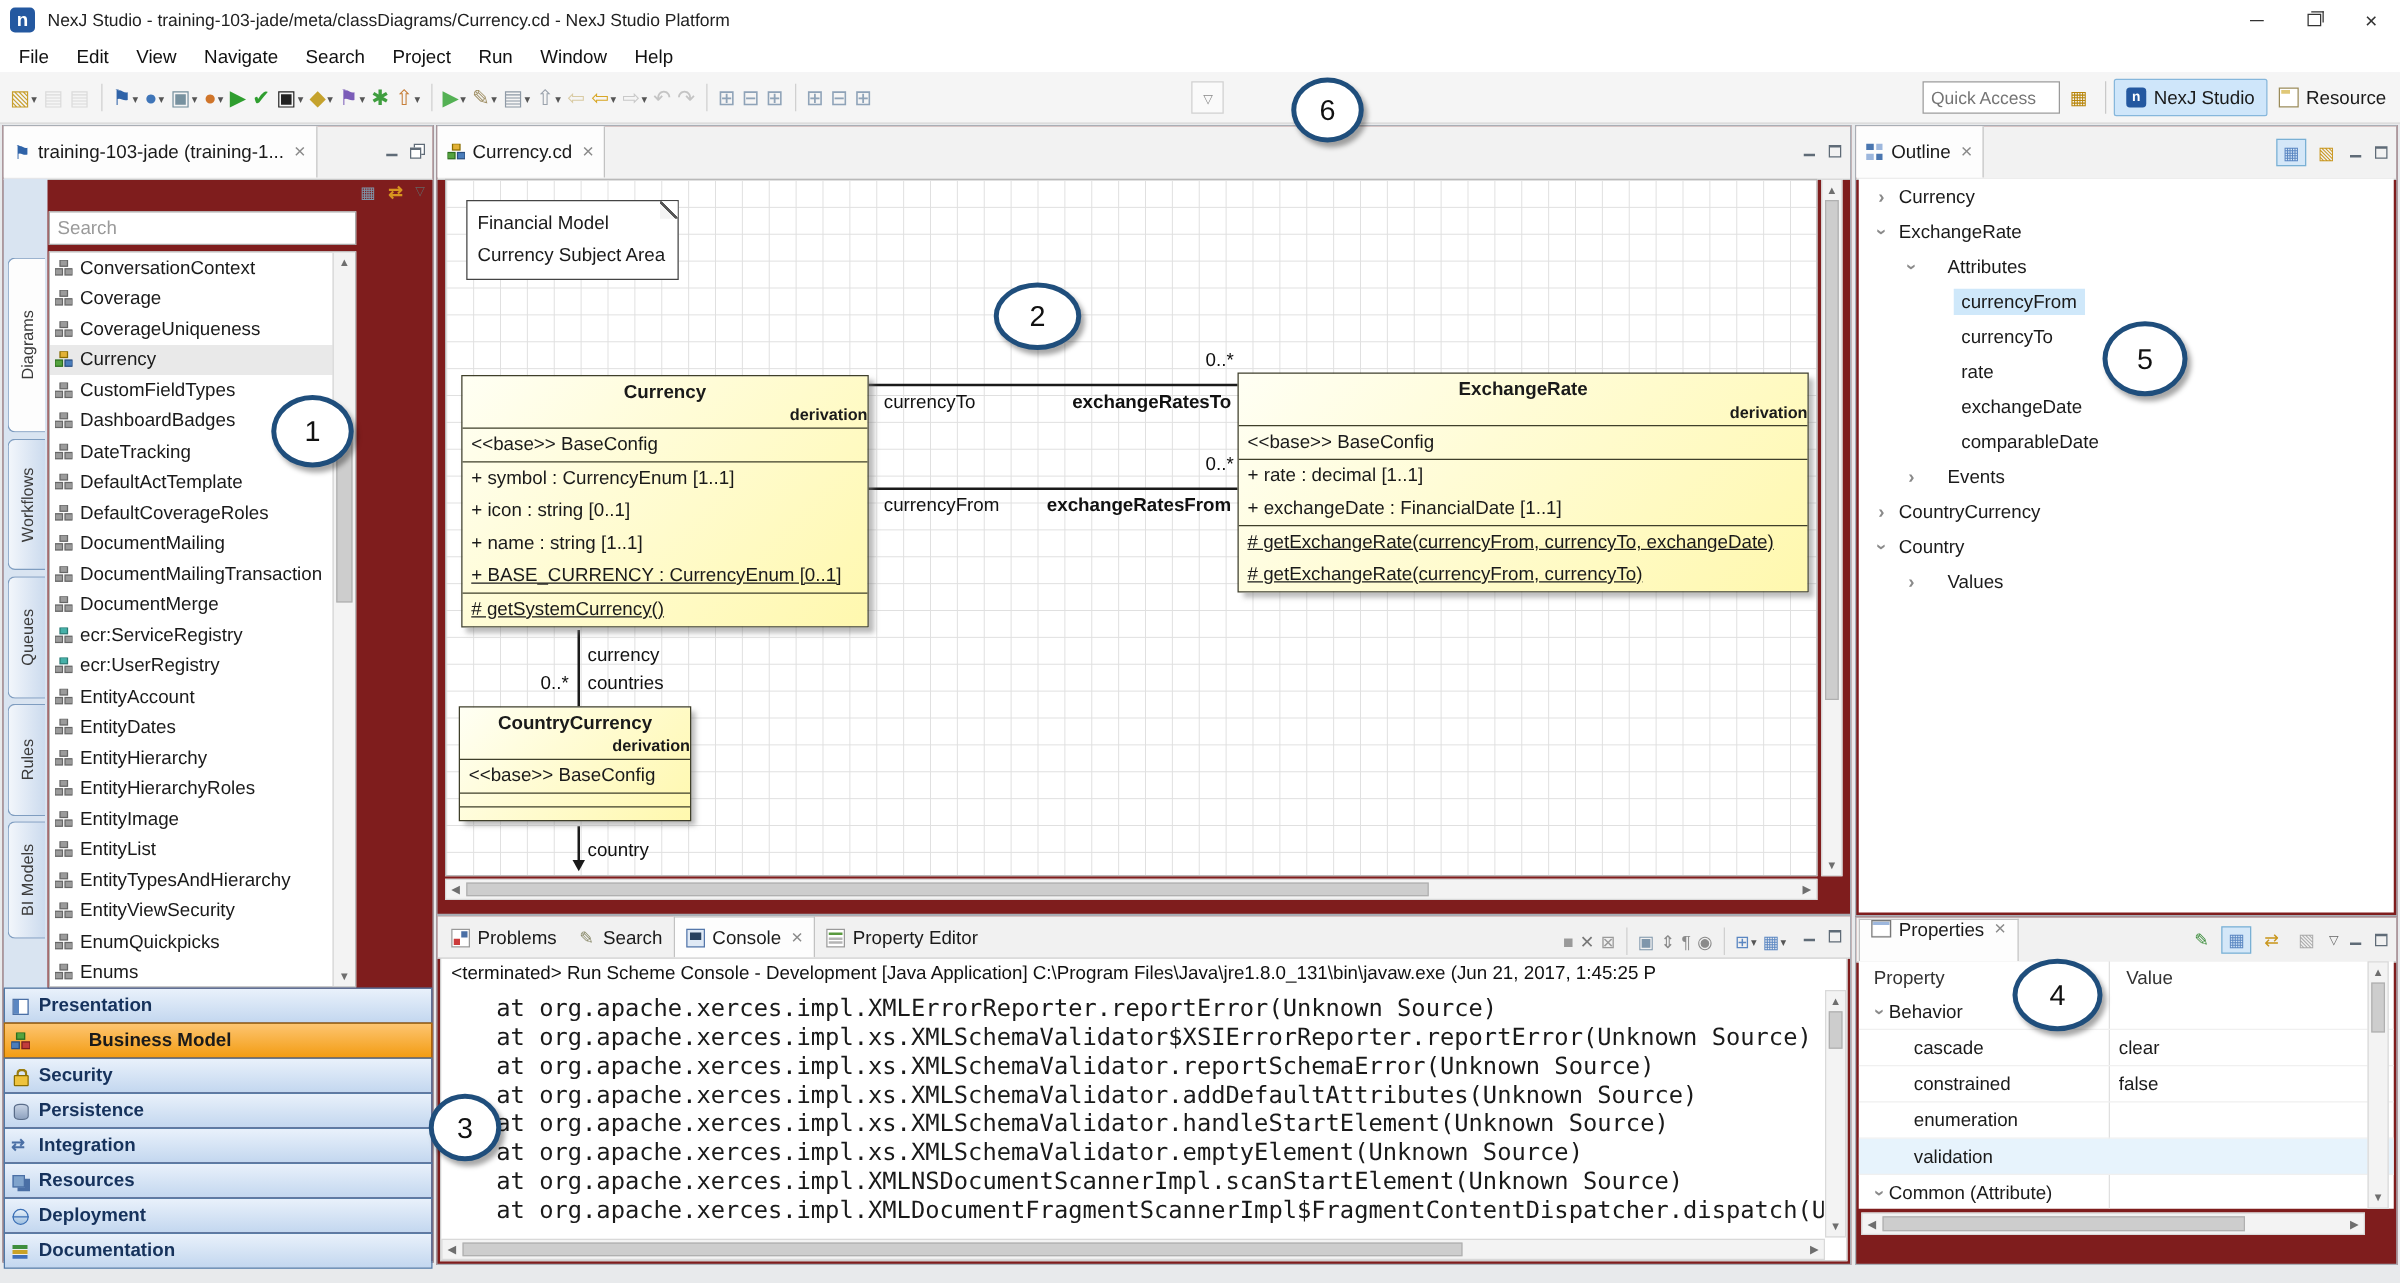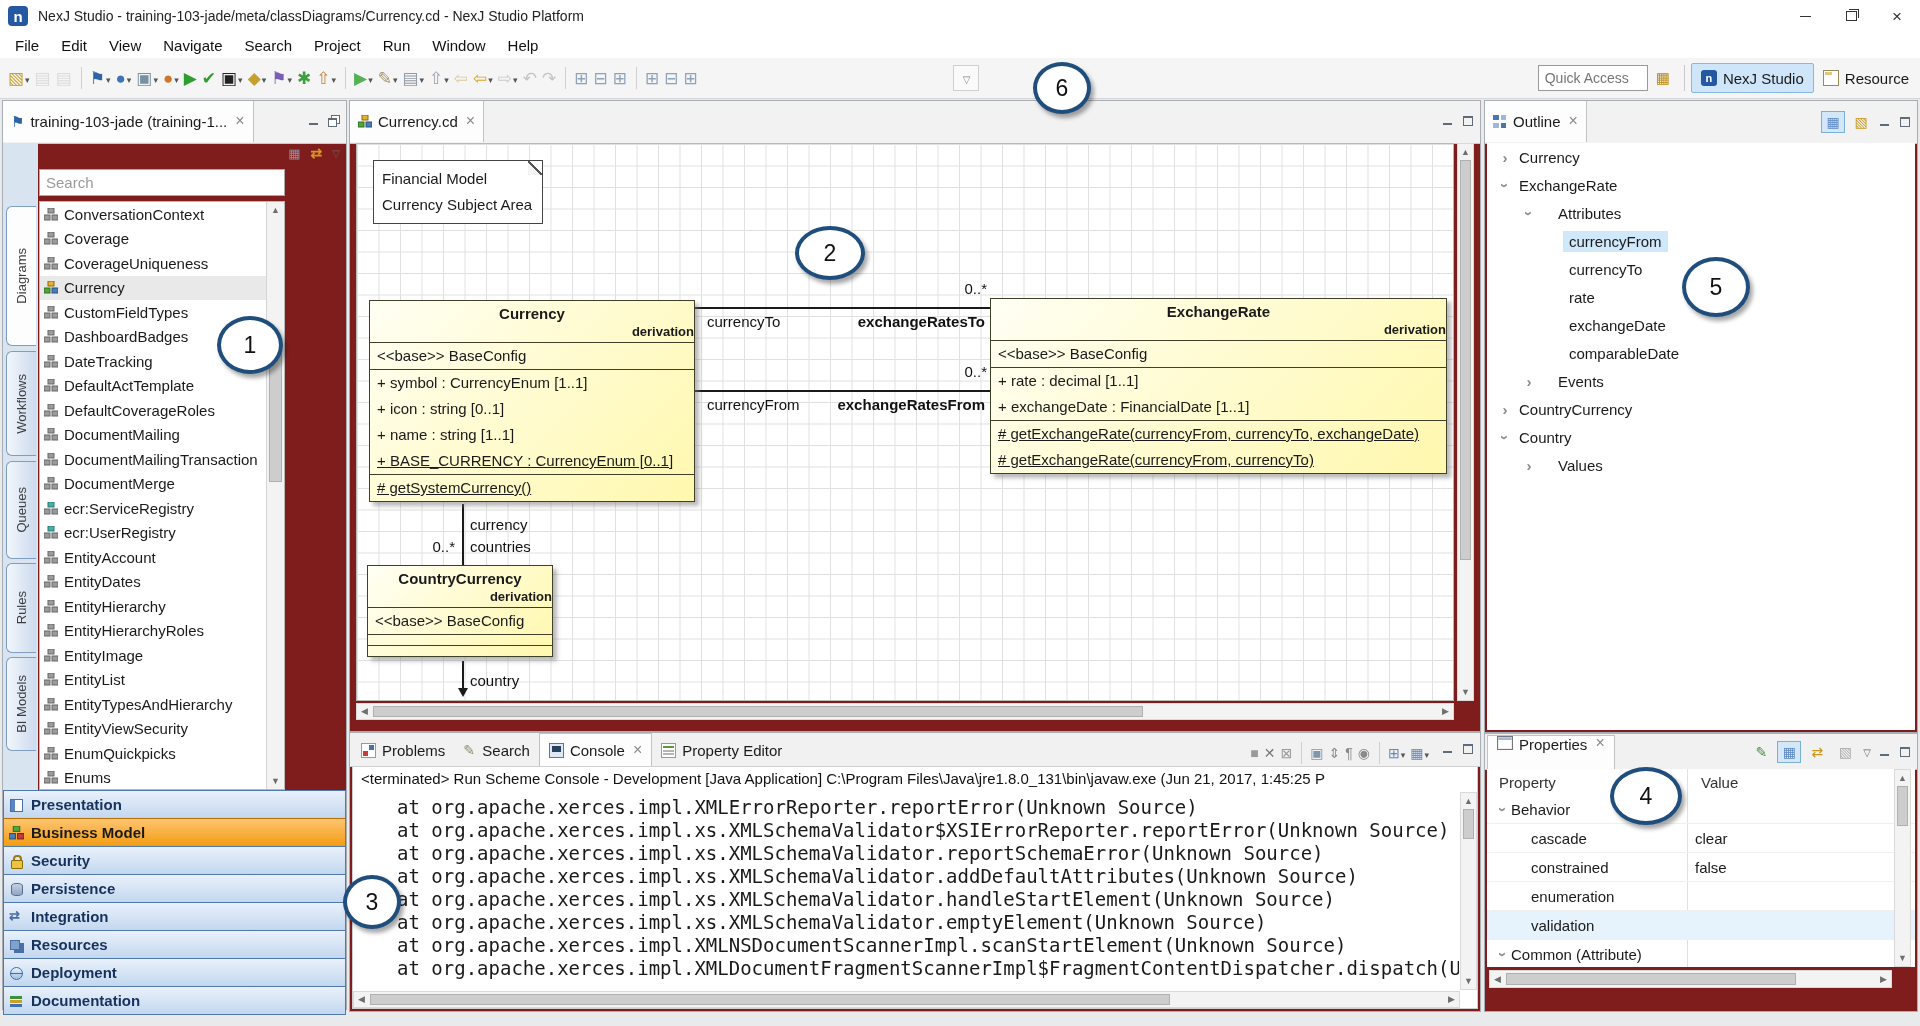--- a/index.html
+++ b/index.html
@@ -85,21 +85,21 @@
   .ico-currency rect.c2{fill:#55a33f;stroke:#2d6e1e;}
   .ico-currency rect.c3{fill:#4a7dbb;stroke:#2a4f80;}
   .ico-ecr rect.c1{fill:#45b0a8;stroke:#2a7a74;}
   .ico-model rect.c1{fill:#55a33f;stroke:#2d6e1e;}
   .ico-model rect.c2{fill:#4a7dbb;stroke:#2a4f80;}
   .ico-model rect.c3{fill:#c23c3c;stroke:#7d1f1f;}
   .lp-sb{position:absolute;right:0;top:0;bottom:0;width:17px;background:#f3f3f3;border-left:1px solid #d5d5d5;}
   
   .navstack{position:absolute;left:0;top:690px;width:343px;}
   .nav-btn{height:27px;margin-top:-1px;border:1px solid #4f79a8;background:linear-gradient(#e9f1fb,#c3d7ef);display:flex;align-items:center;font-size:15px;font-weight:bold;color:#16325c;}
-  .nav-btn.active{background:linear-gradient(#fdc571,#f39c12);border-color:#b36d00;color:#1a1a1a;}
+  .nav-btn.active{background:linear-gradient(#fdc571,#f39c12);border-color:#b36d00;color:#1a1a1a;gap:40px;}
   .nico{width:15px;height:14px;display:inline-block;position:relative;margin:0 7px 0 5px;flex:none;}
   .nico-presentation:after{content:"";position:absolute;left:1px;top:1px;width:11px;height:11px;border:1px solid #4a6fa5;background:linear-gradient(90deg,#5b87c2 4px,#fff 4px);}
   .nico-security:after{content:"";position:absolute;left:2px;top:6px;width:10px;height:7px;background:#eec33e;border:1px solid #8a6d00;border-radius:1px;}
   .nico-security:before{content:"";position:absolute;left:4px;top:1px;width:5px;height:6px;border:2px solid #9a7d10;border-bottom:none;border-radius:4px 4px 0 0;}
   .nico-persistence:after{content:"";position:absolute;left:2px;top:1px;width:10px;height:11px;background:linear-gradient(#c6d2e4,#8fa3c0);border:1px solid #5a6d8a;border-radius:5px/3px;}
   .nico-integration:before{content:"\21C4";position:absolute;left:0;top:-2px;font-size:13px;color:#4a6fa5;font-weight:bold;}
   .nico-resources:after{content:"";position:absolute;left:1px;top:2px;width:8px;height:8px;background:#7fa3cc;border:1px solid #4a6fa5;box-shadow:4px 3px 0 #4a6fa5;}
   .nico-deployment:after{content:"";position:absolute;left:1px;top:1px;width:11px;height:11px;border-radius:50%;border:1px solid #3a6fb5;background:linear-gradient(#e8f1fa,#9fc0e0);}
   .nico-deployment:before{content:"";position:absolute;left:1px;top:7px;width:13px;height:1px;background:#3a6fb5;z-index:1;}
   .nico-documentation:after{content:"";position:absolute;left:1px;top:2px;width:12px;height:11px;background:linear-gradient(#3e8e3e 0 3px,#ececec 3px 4px,#c9a227 4px 7px,#ececec 7px 8px,#3f6fba 8px 11px);}

